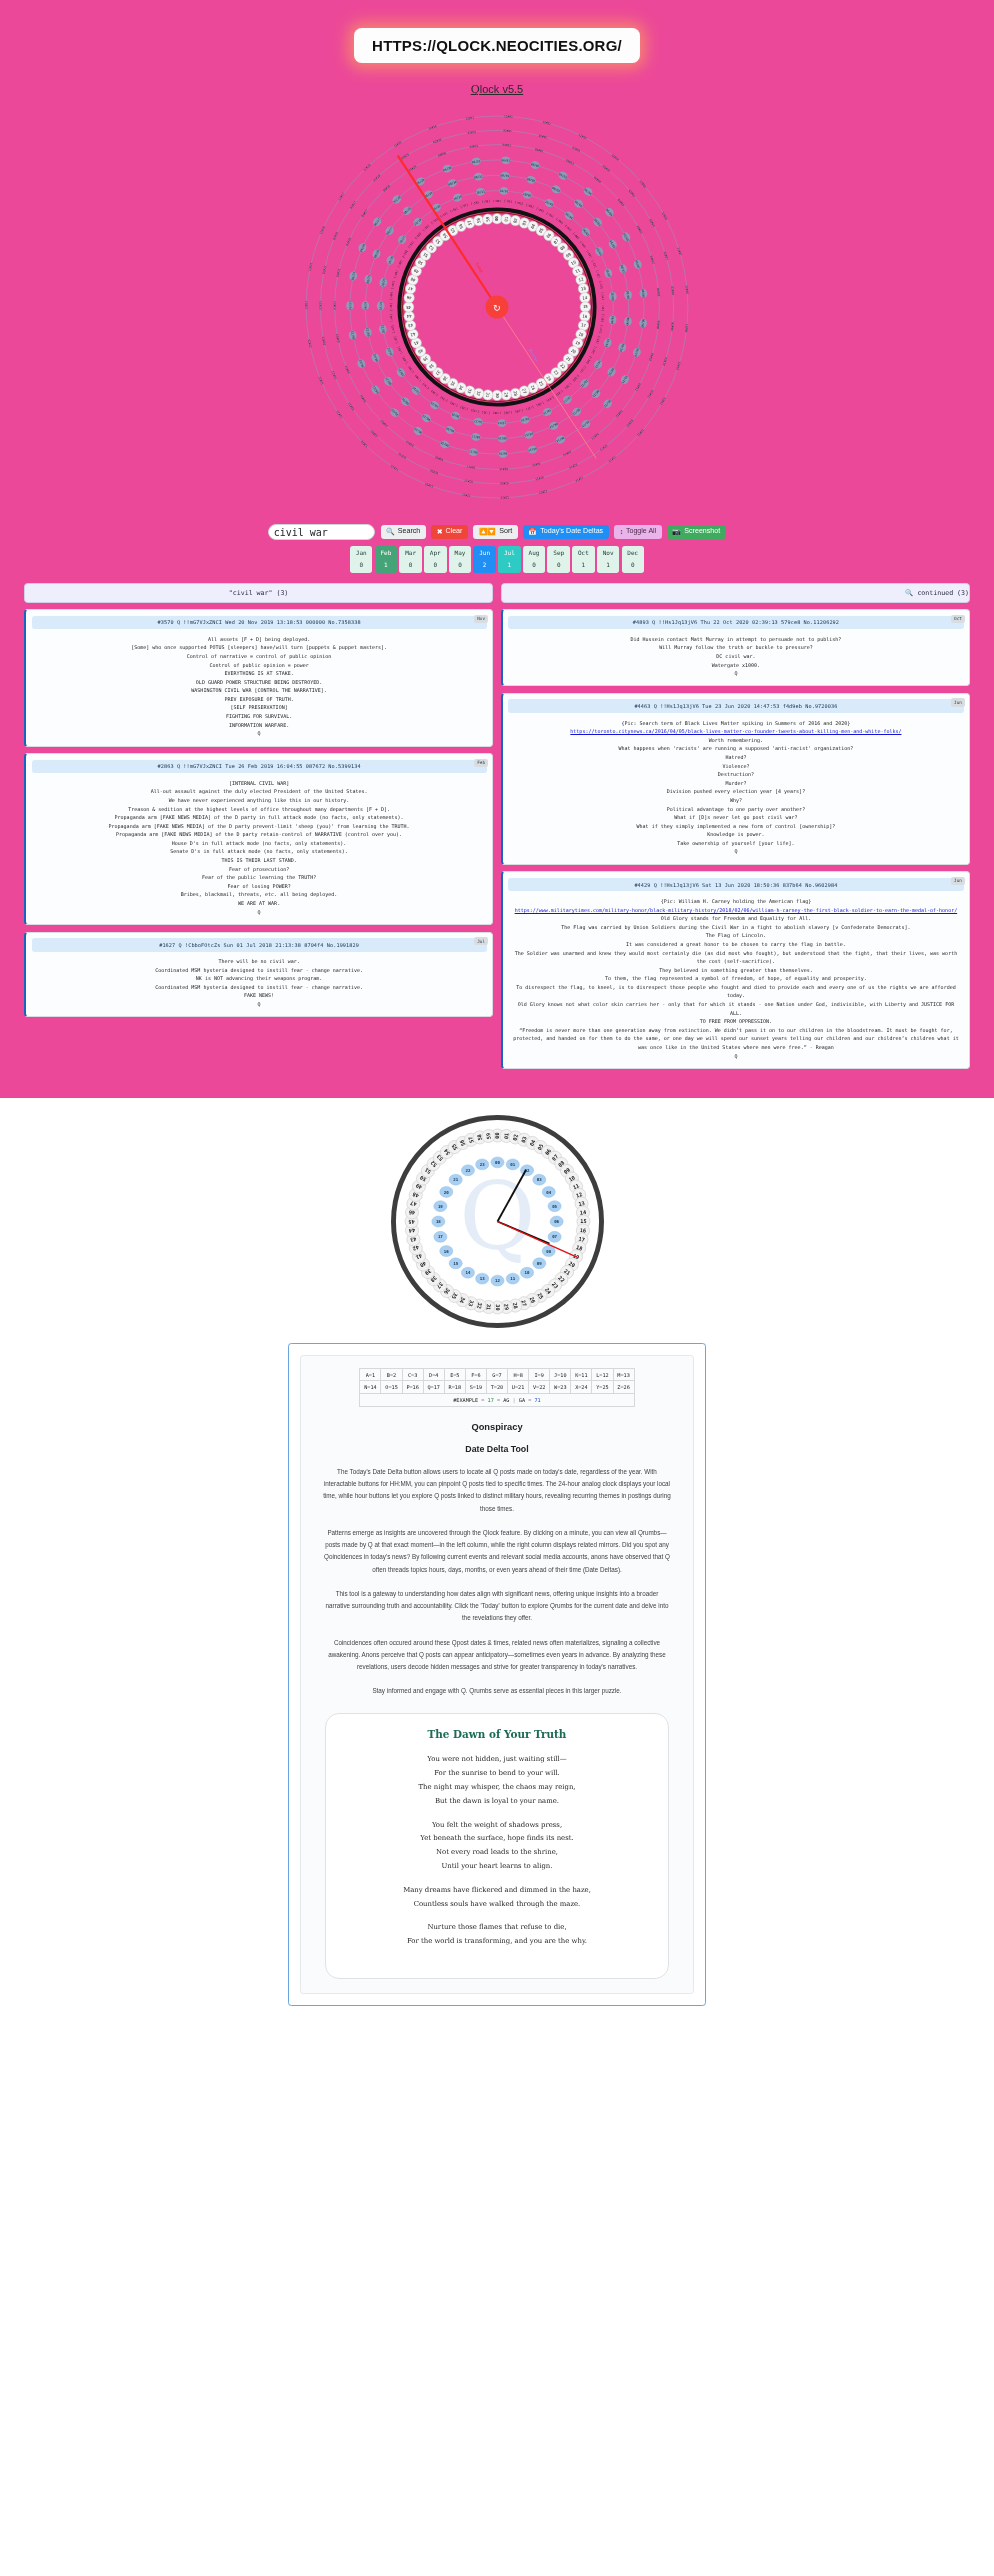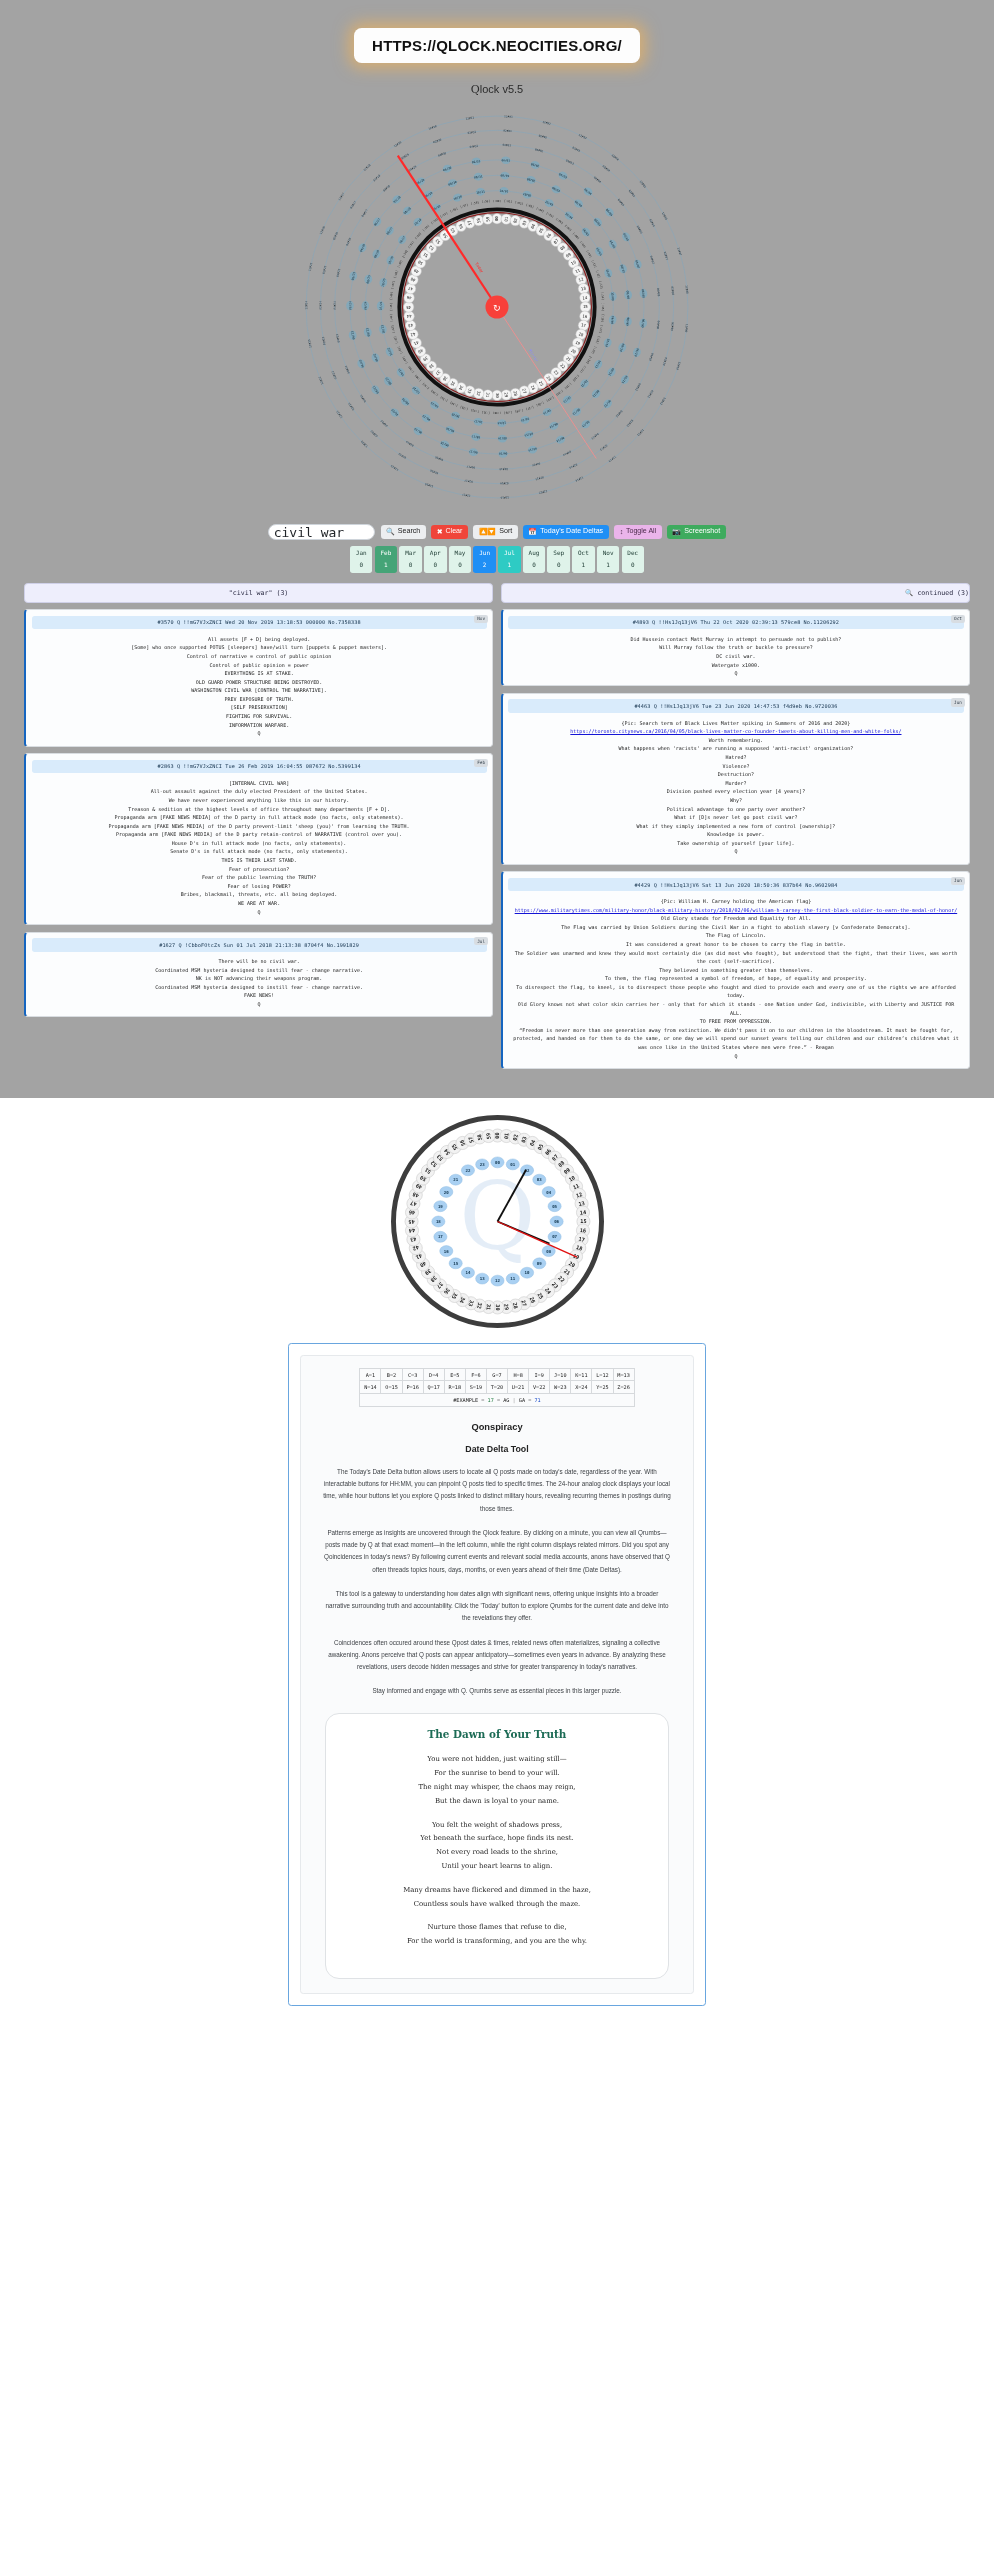--- a/index.html
+++ b/index.html
@@ -4,21 +4,21 @@
 <style>
   * { box-sizing: border-box; }
   html, body { margin:0; padding:0; }
   body {
     width: 994px;
     background: #ffffff;
     font-family: "Liberation Sans", sans-serif;
     color: #212529;
   }
   .page-top {
-    background: #a3a3a3;
+    background: #ec4899;
     padding: 16.4px 0 22px 0;
   }
   
   .url-banner-wrap { display:flex; justify-content:center; padding-top: 12px; }
   .url-banner {
     background:#fdfdfd;
     border-radius: 7.7px;
     padding: 8.8px 18.6px;
     font-weight: bold;
     font-size: 15px;
@@ -26,34 +26,35 @@
     color:#111;
     box-shadow: 0 0 15.3px 5.5px rgba(255,183,77,.55);
     font-family:"Liberation Sans", sans-serif;
   }
   .app-title {
     text-align:center;
     font-size: 11px;
     color:#2b2b2b;
     margin-top: 20px;
     font-family:"Liberation Sans", sans-serif;
+    text-decoration:underline;
   }
   .app-title .qmark { font-family:"DejaVu Serif", serif; }
 
   
   .bigclock-wrap { display:flex; justify-content:center; margin-top: 7.7px; }
   .bigclock { position:relative; width: 406px; height: 406px; }
   .bigclock svg { display:block; }
 
   
   .controls { display:flex; justify-content:center; align-items:center; gap:5.5px; margin-top: 14.3px; }
   .search-input {
     width: 107px; height: 16.4px; padding: 1.1px 4.4px;
     border:0.5px solid #ced4da; border-radius:8px;
-    font-size: 13px; font-family:"DejaVu Sans Mono", monospace;
+    font-size: 10px; font-family:"DejaVu Sans Mono", monospace;
     background:#fff; color:#212529;
   }
   .btn {
     border:none; border-radius:3.3px; cursor:pointer;
     font-size: 7.1px; padding: 3.3px 5.5px;
     display:inline-flex; align-items:center; gap:2.7px;
     font-family:"Liberation Sans", sans-serif;
     line-height: 1.1;
   }
   .btn-search { background:#eceef0; color:#222; }

